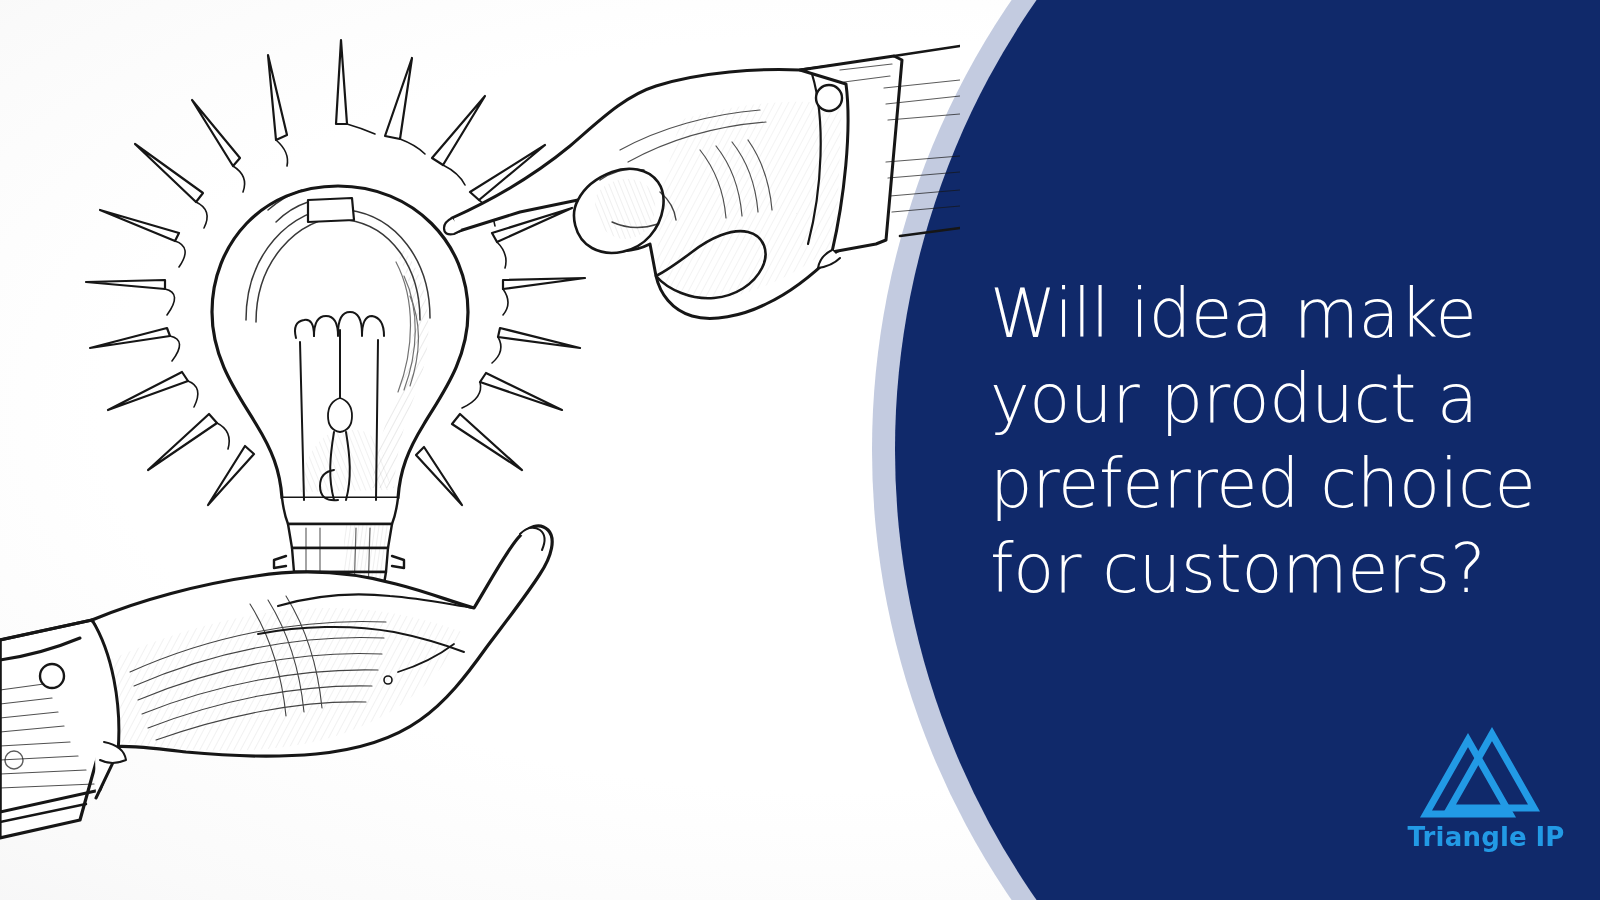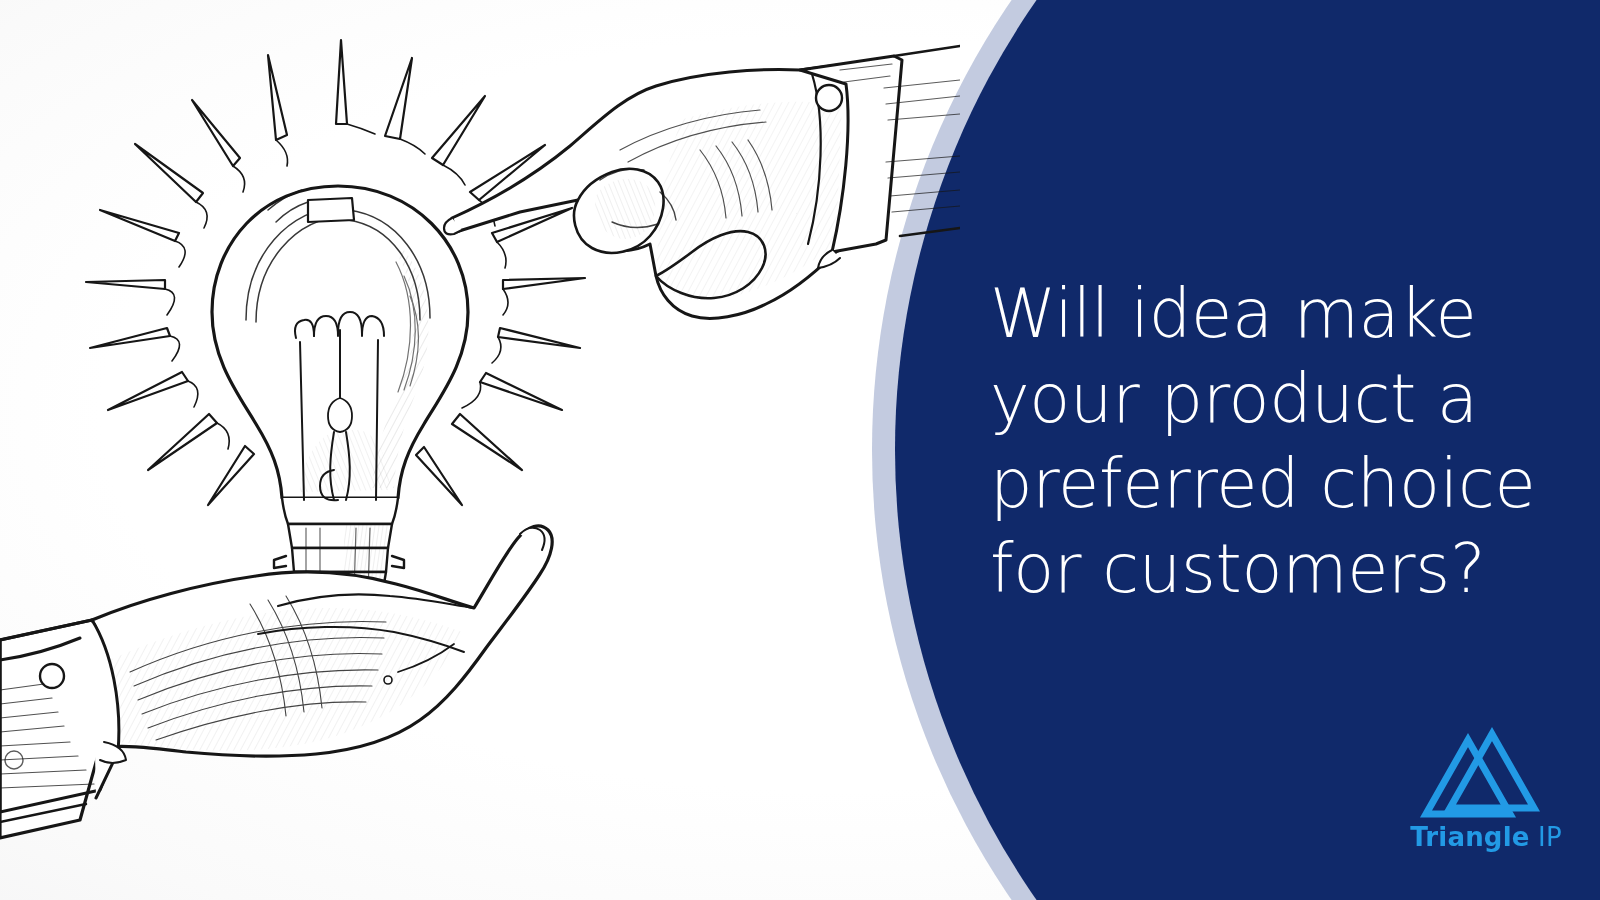--- a/index.html
+++ b/index.html
@@ -69,21 +69,21 @@
   }
   .logo-mark { position:absolute; left:0; top:0; width:176px; height:96px; }
   .logo-text {
     position:absolute; left:0; top:96px; width:176px;
     text-align:center;
     font-size:26px;
     color:#229ae5;
     letter-spacing:0.2px;
     white-space:nowrap;
   }
-  .logo-text b { font-weight:400; }
+  .logo-text b { font-weight:700; }
   .logo-text .lt-light { font-weight:700; }
 </style>
 </head>
 <body>
 
 <div class="slide">
 
   <div class="paper"></div>
 
   <div class="band-shape"></div>

